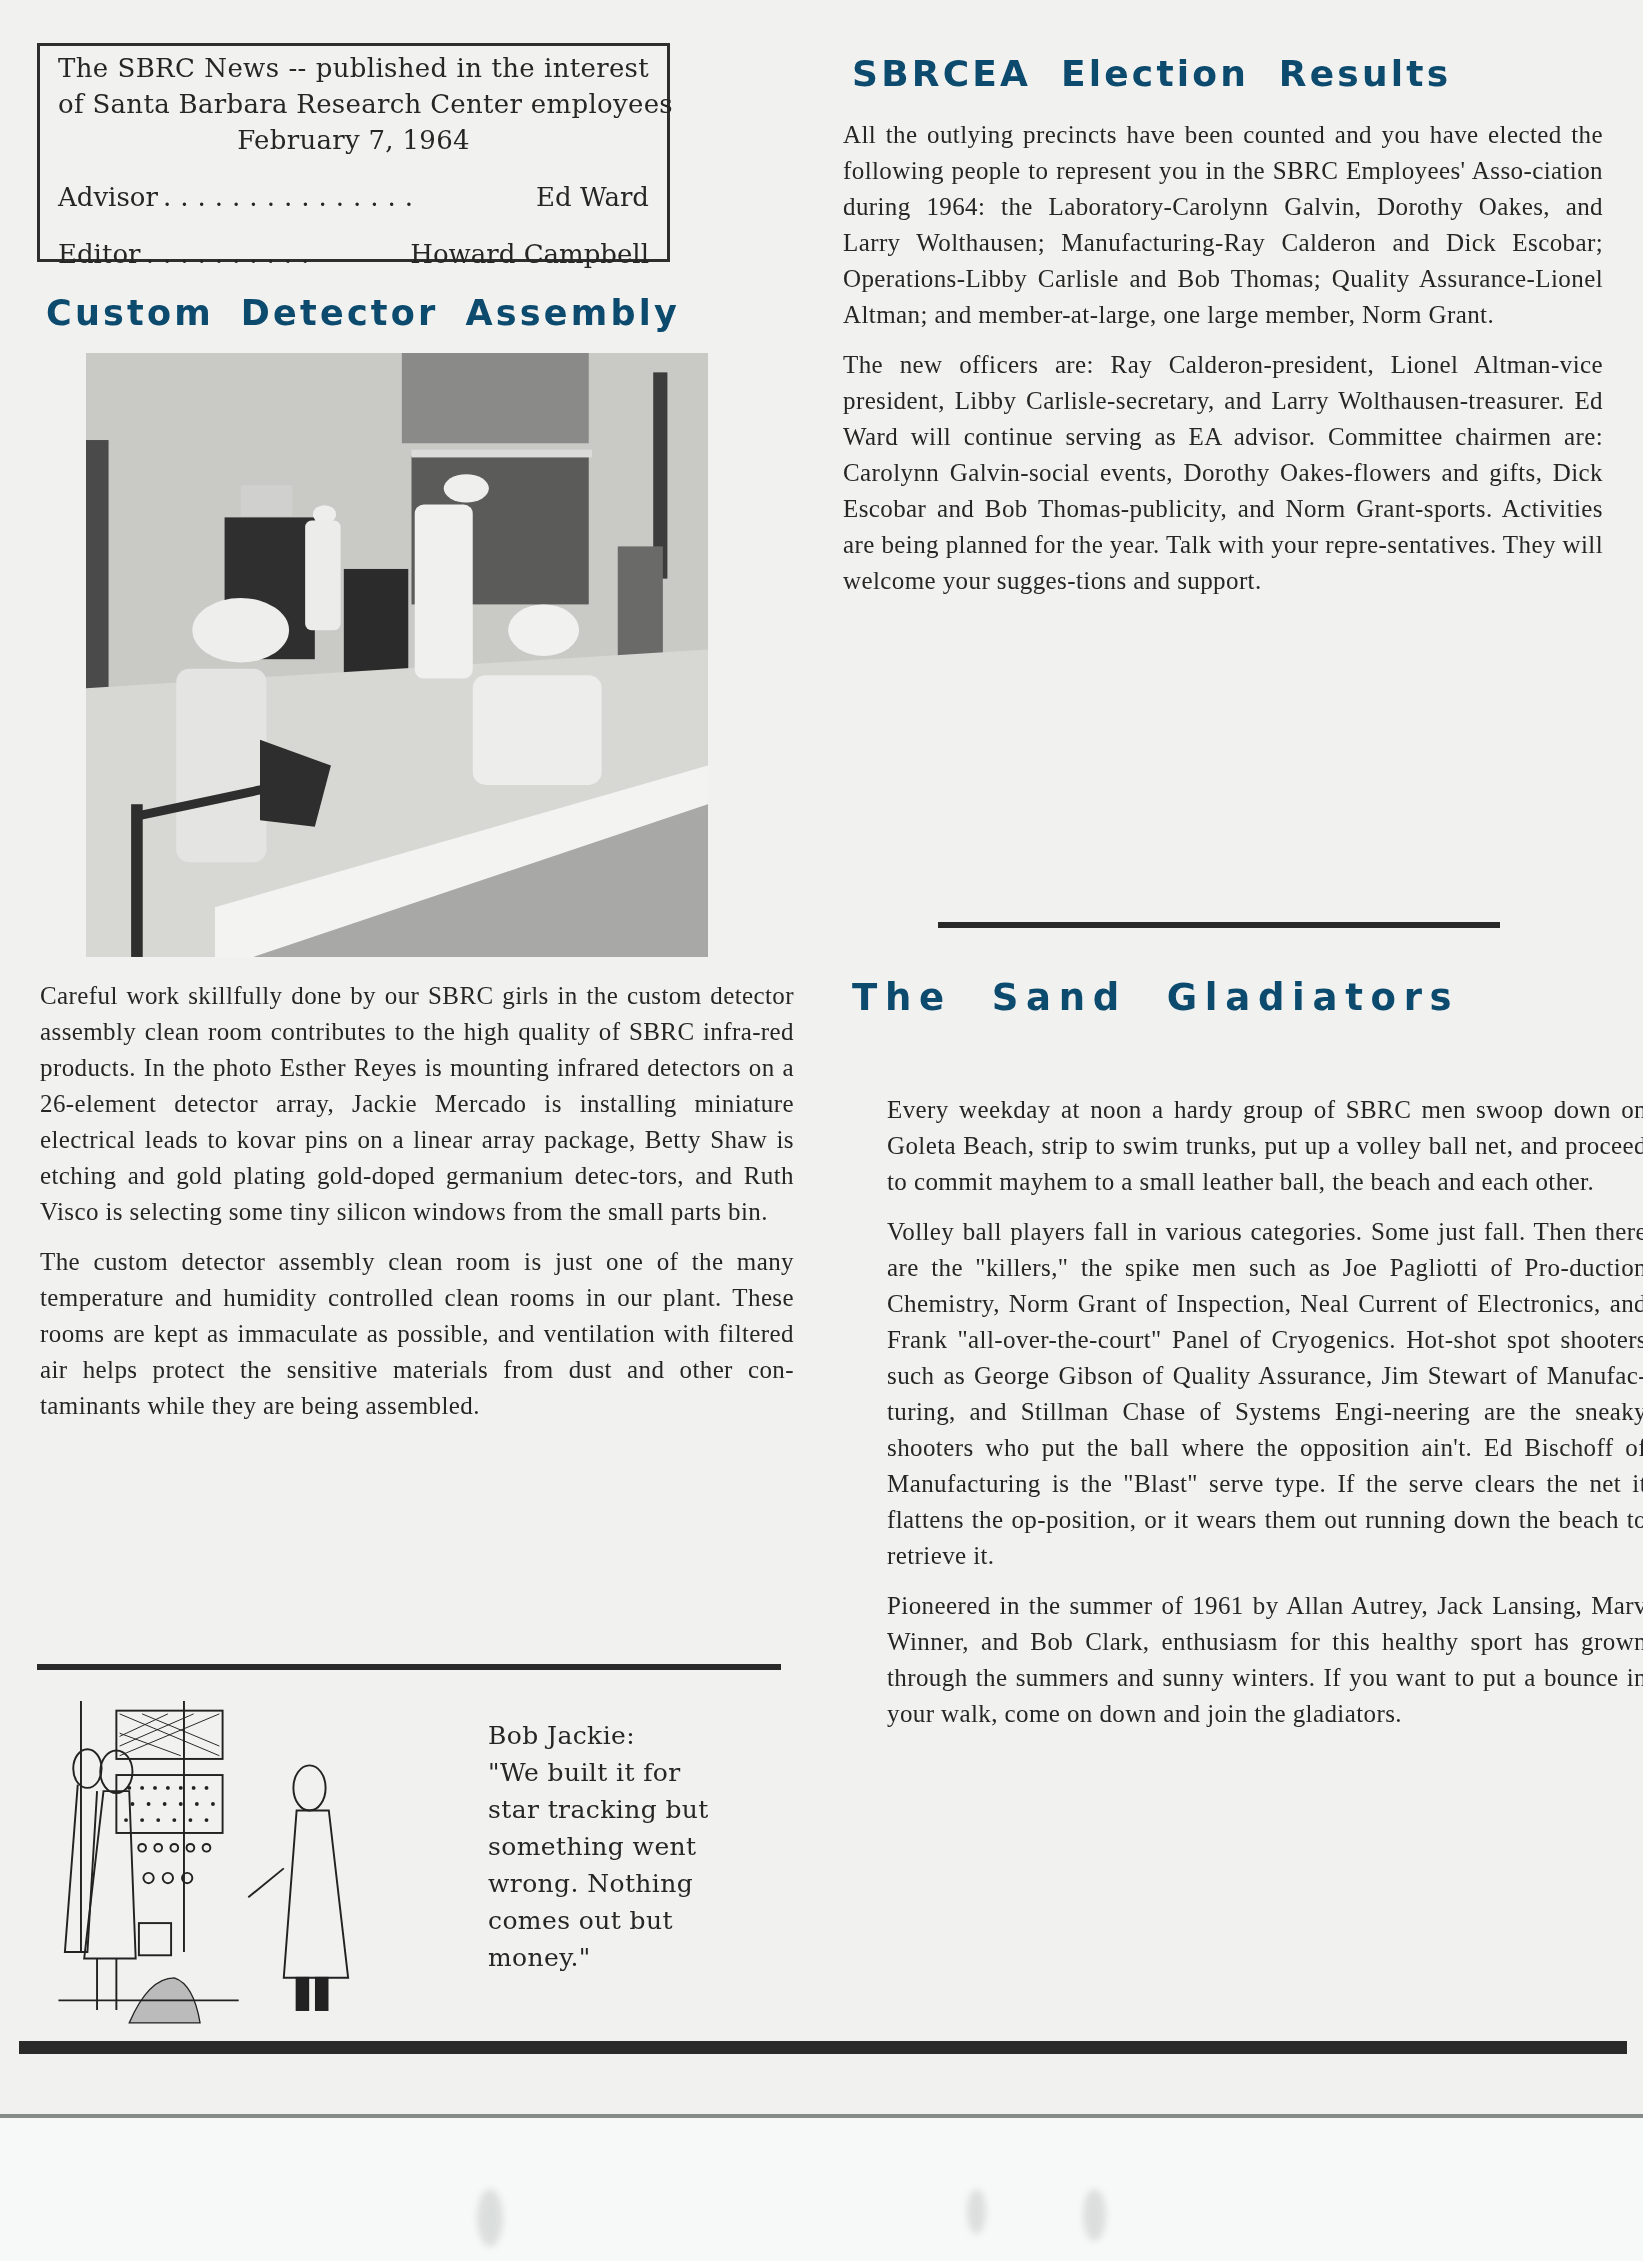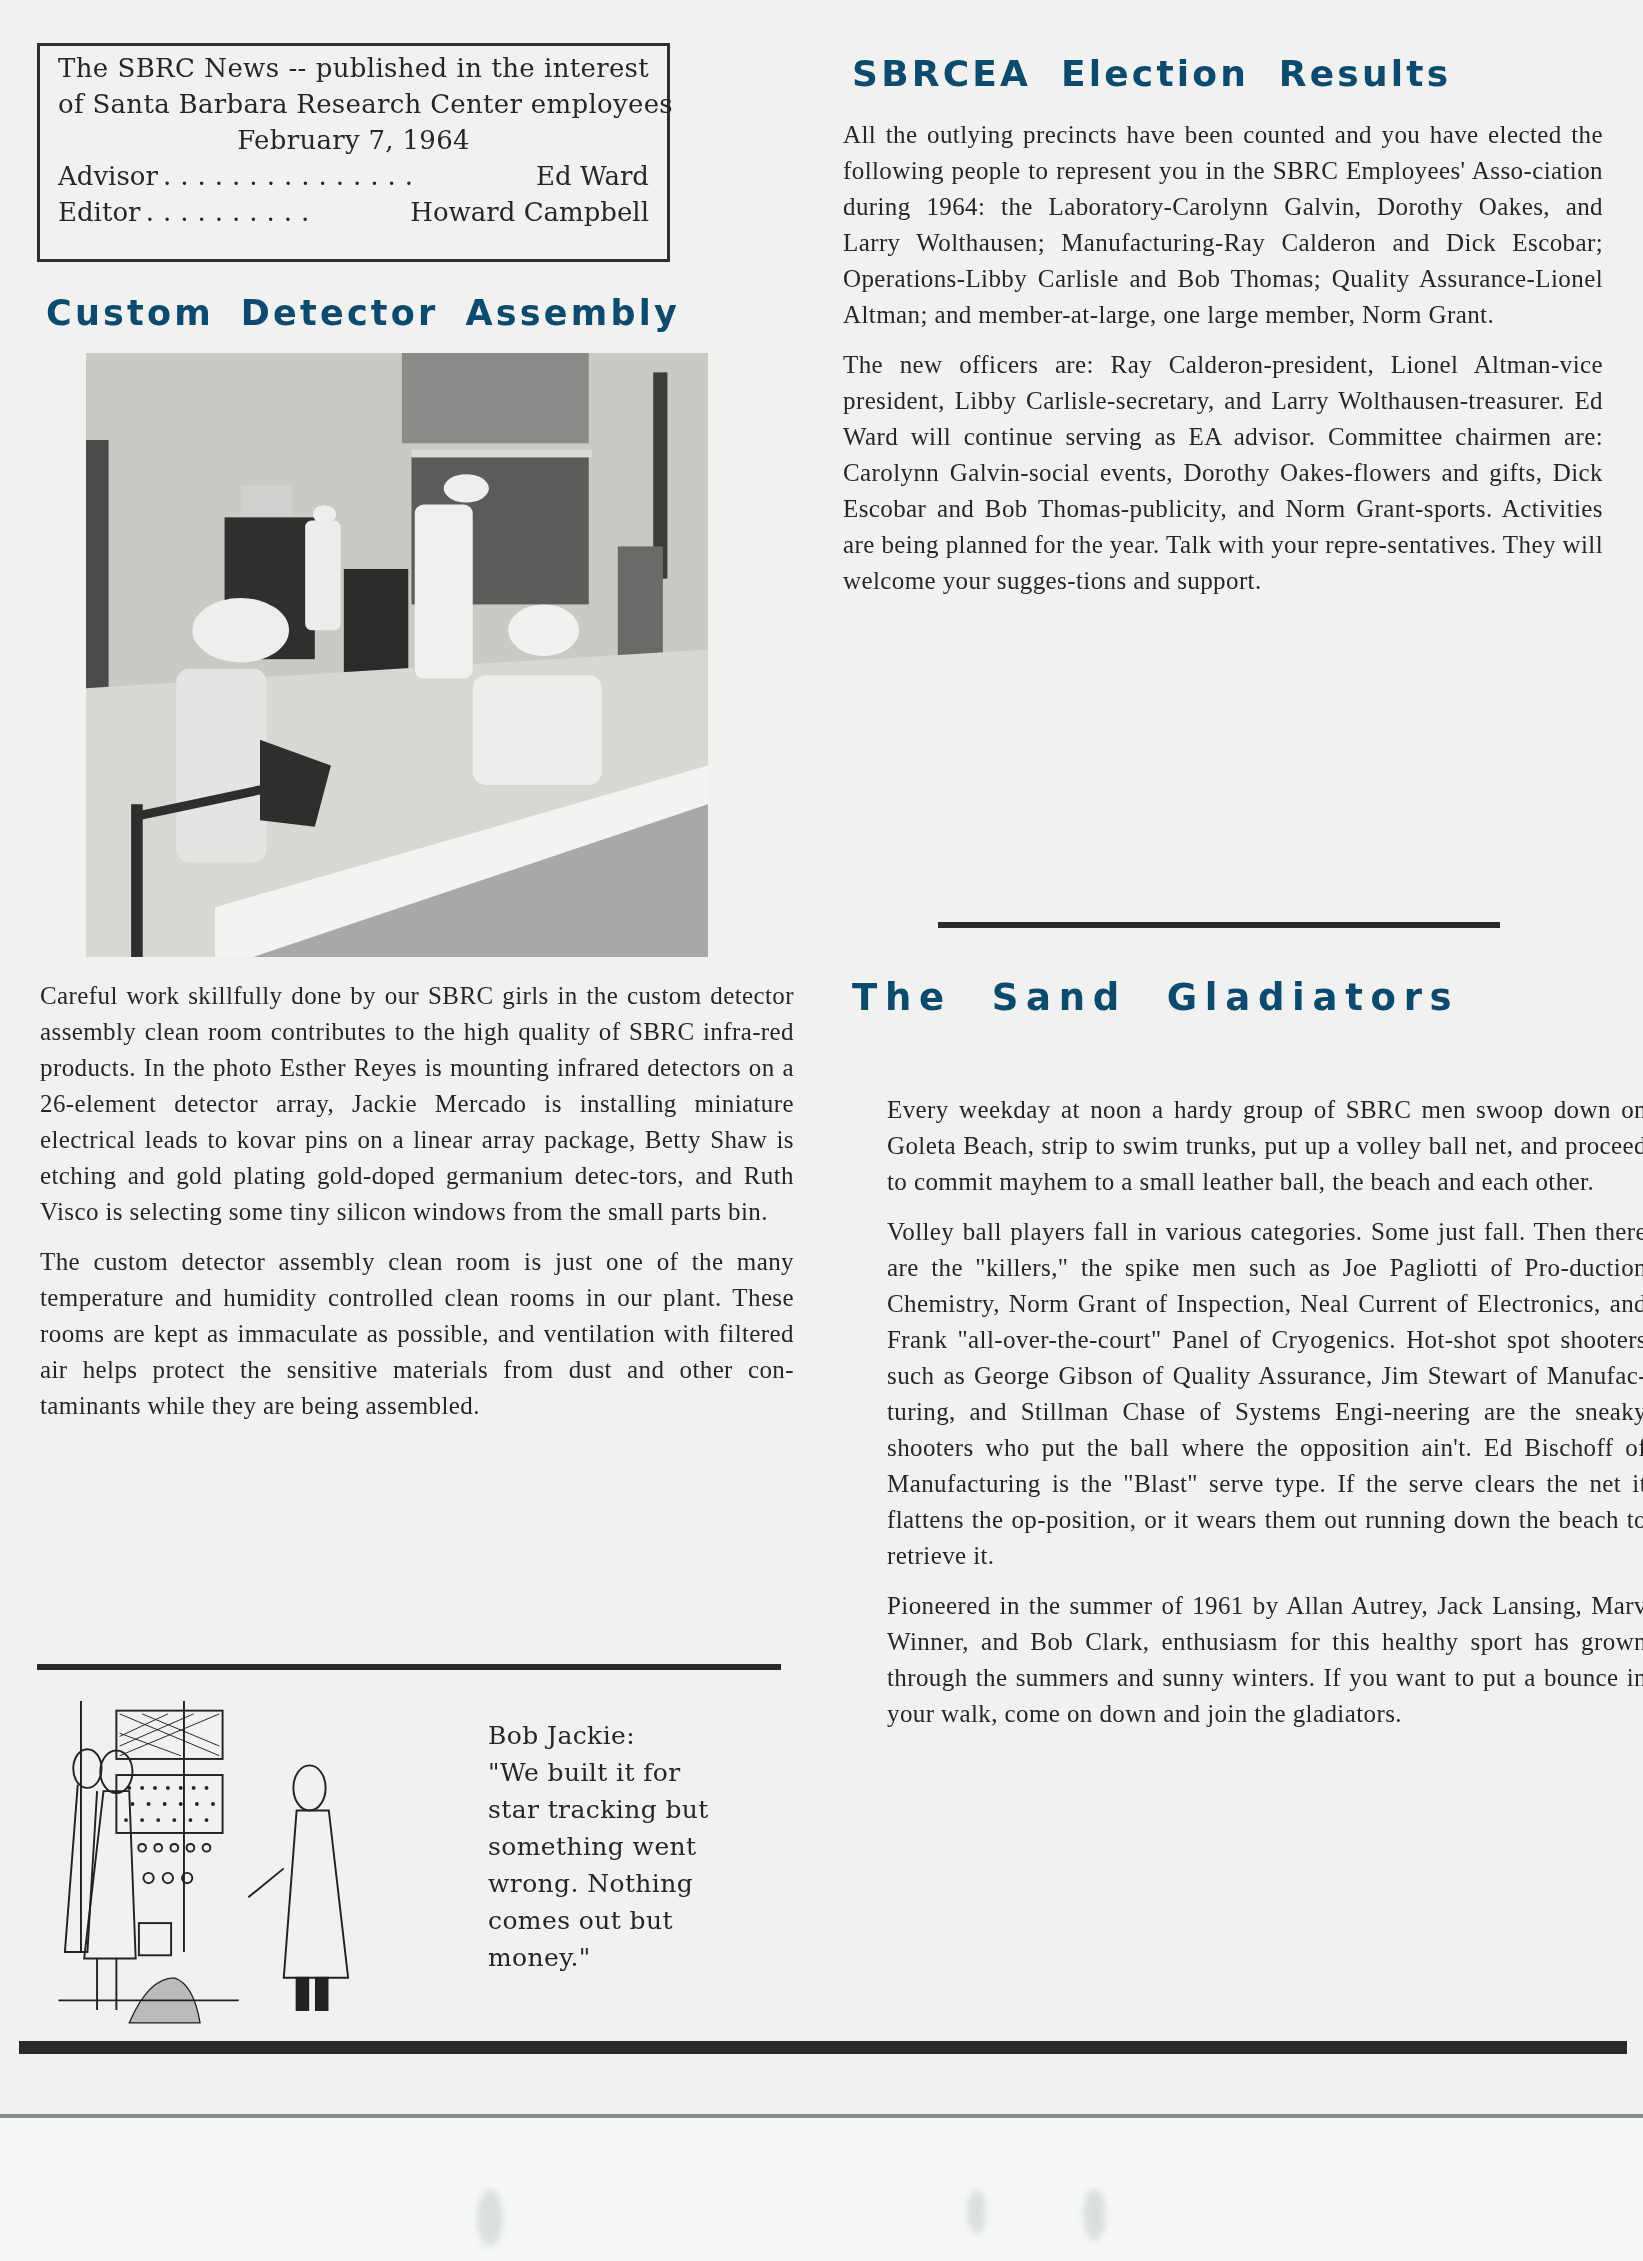--- a/index.html
+++ b/index.html
@@ -26,21 +26,21 @@
 
   
   .masthead {
     position: absolute; left: 37px; top: 43px; width: 633px; height: 219px;
     border: 3.2px solid #2e2e2e; box-sizing: border-box;
     padding: 3.9px 18px 0 18px;
     font-size: 26px; line-height: 36px;
   }
   .masthead .line { display: block; text-align: justify; text-align-last: justify; white-space: nowrap; letter-spacing: 0.3px; }
   .masthead .center { text-align: center; text-align-last: center; }
-  .credit { display: flex; justify-content: space-between; align-items: baseline; }
+  .credit { display: flex; justify-content: space-between; align-items: baseline; margin-top: 21px; }
   .credit .dots { flex: 1; overflow: hidden; white-space: nowrap; letter-spacing: 9px; padding: 0 5.2px; }
 
   h2 {
     position: absolute; margin: 9px;
     font-family: "DejaVu Sans", "Liberation Sans", sans-serif;
     font-weight: bold; color: #0c4a6e;
   }
   .h-custom { left: 37px; top: 284px; font-size: 35px; letter-spacing: 3.2px; word-spacing: 11.6px; }
   .h-election { left: 843px; top: 44px; font-size: 36px; letter-spacing: 3.2px; word-spacing: 14px; }
   .h-sand { left: 843px; top: 967px; font-size: 37px; letter-spacing: 7.7px; word-spacing: 19.3px; }

